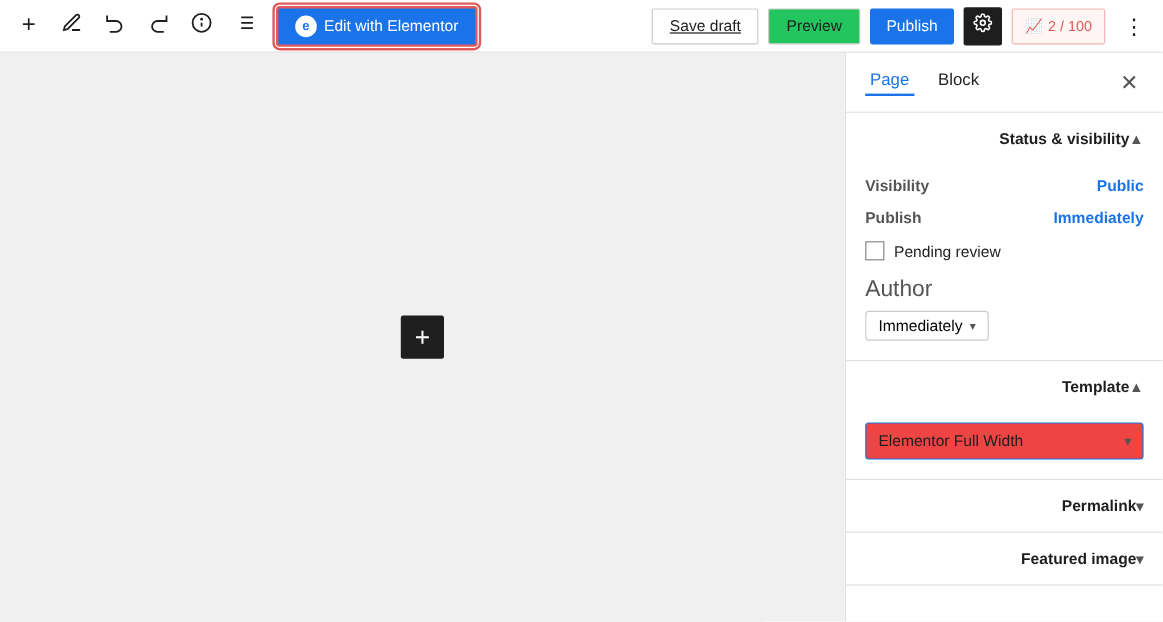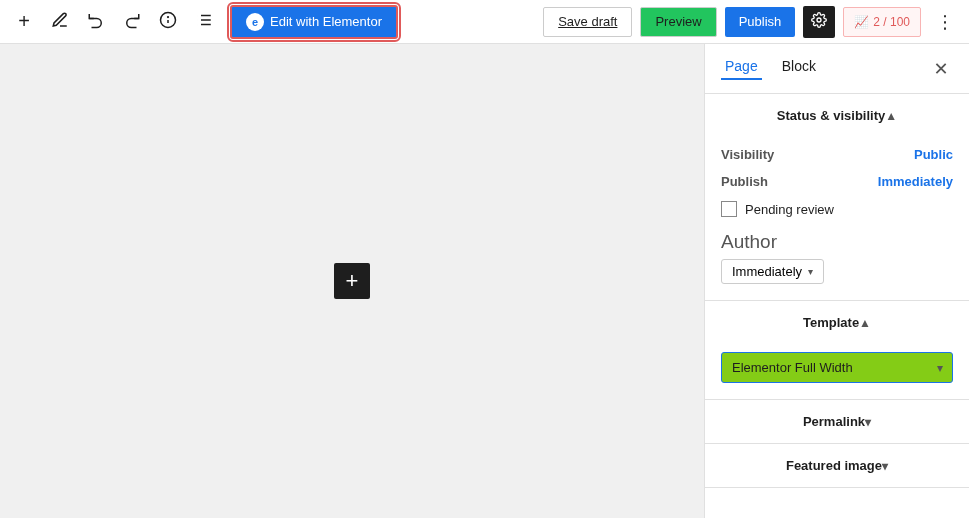--- a/index.html
+++ b/index.html
@@ -192,21 +192,21 @@
       display: flex; align-items: center; justify-content: center;
     }
 
     
     .sidebar-section {
       border-bottom: 1px solid #e0e0e0;
     }
     .sidebar-section-header {
       display: flex;
       align-items: center;
-      justify-content: center;
+      justify-content: flex-end;
       padding: 14px 16px;
       cursor: pointer;
       font-size: 13px;
       font-weight: 600;
       color: #1e1e1e;
     }
     .sidebar-section-header .chevron {
       font-size: 12px;
       color: #555;
     }
@@ -273,21 +273,21 @@
       position: relative;
       margin-top: 4px;
     }
     .template-select {
       width: 100%;
       border: 1.5px solid #1a73e8;
       border-radius: 3px;
       padding: 7px 32px 7px 10px;
       font-size: 13px;
       color: #1e1e1e;
-      background: #84cc16;
+      background: #ef4444;
       appearance: none;
       cursor: pointer;
       outline: none;
     }
     .template-arrow {
       position: absolute;
       right: 10px;
       top: 50%;
       transform: translateY(-50%);
       pointer-events: none;

